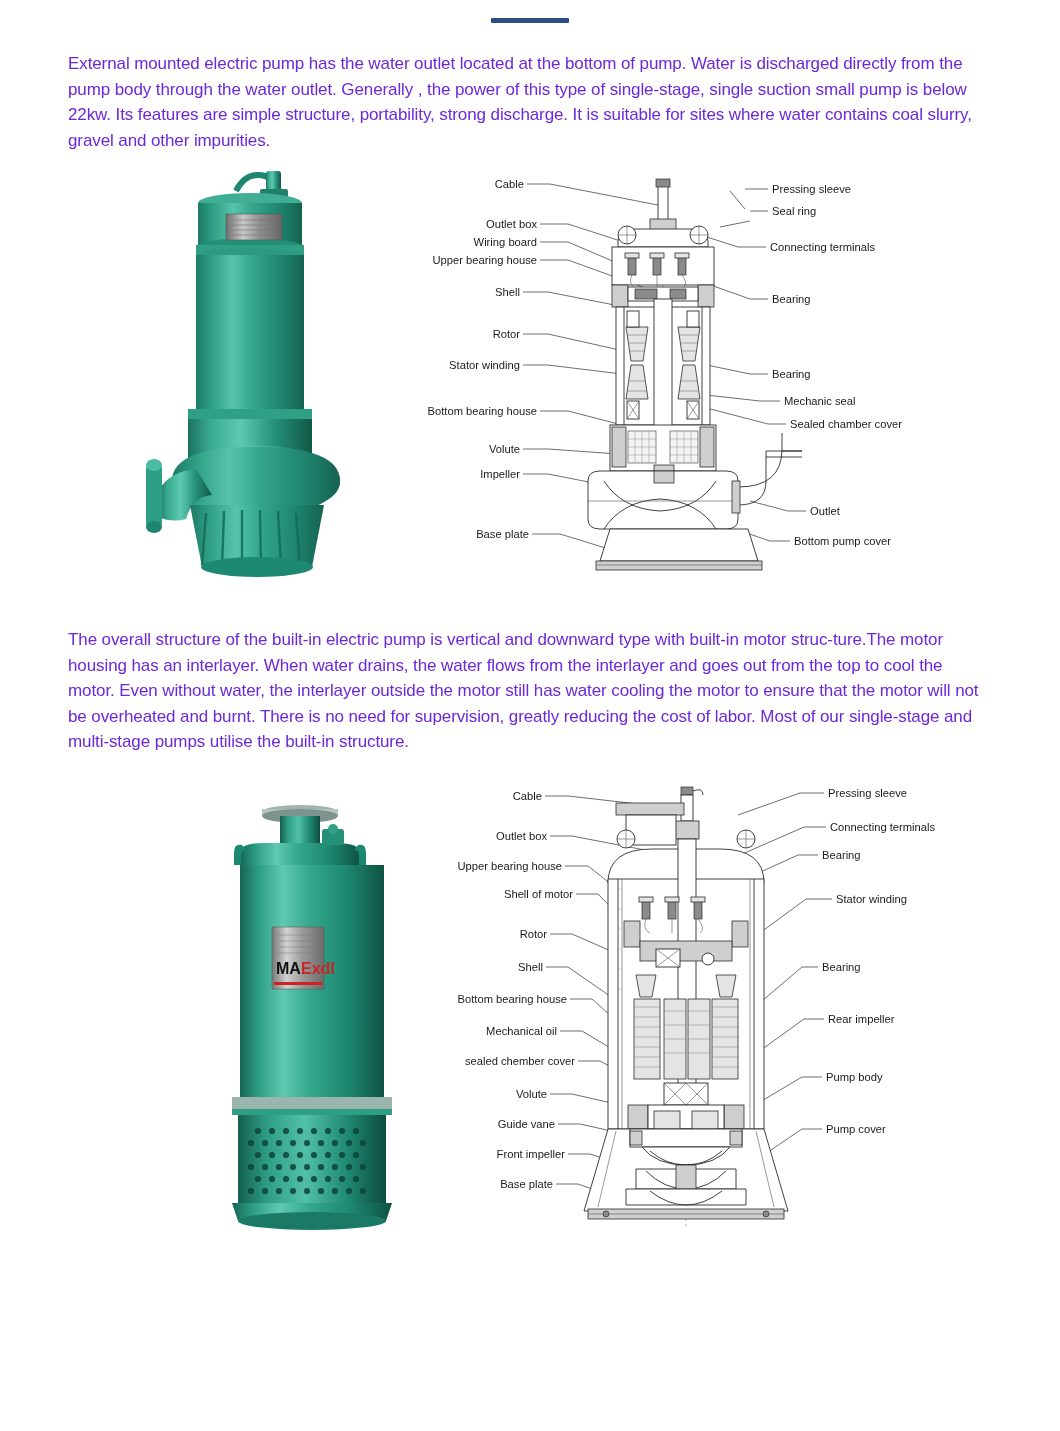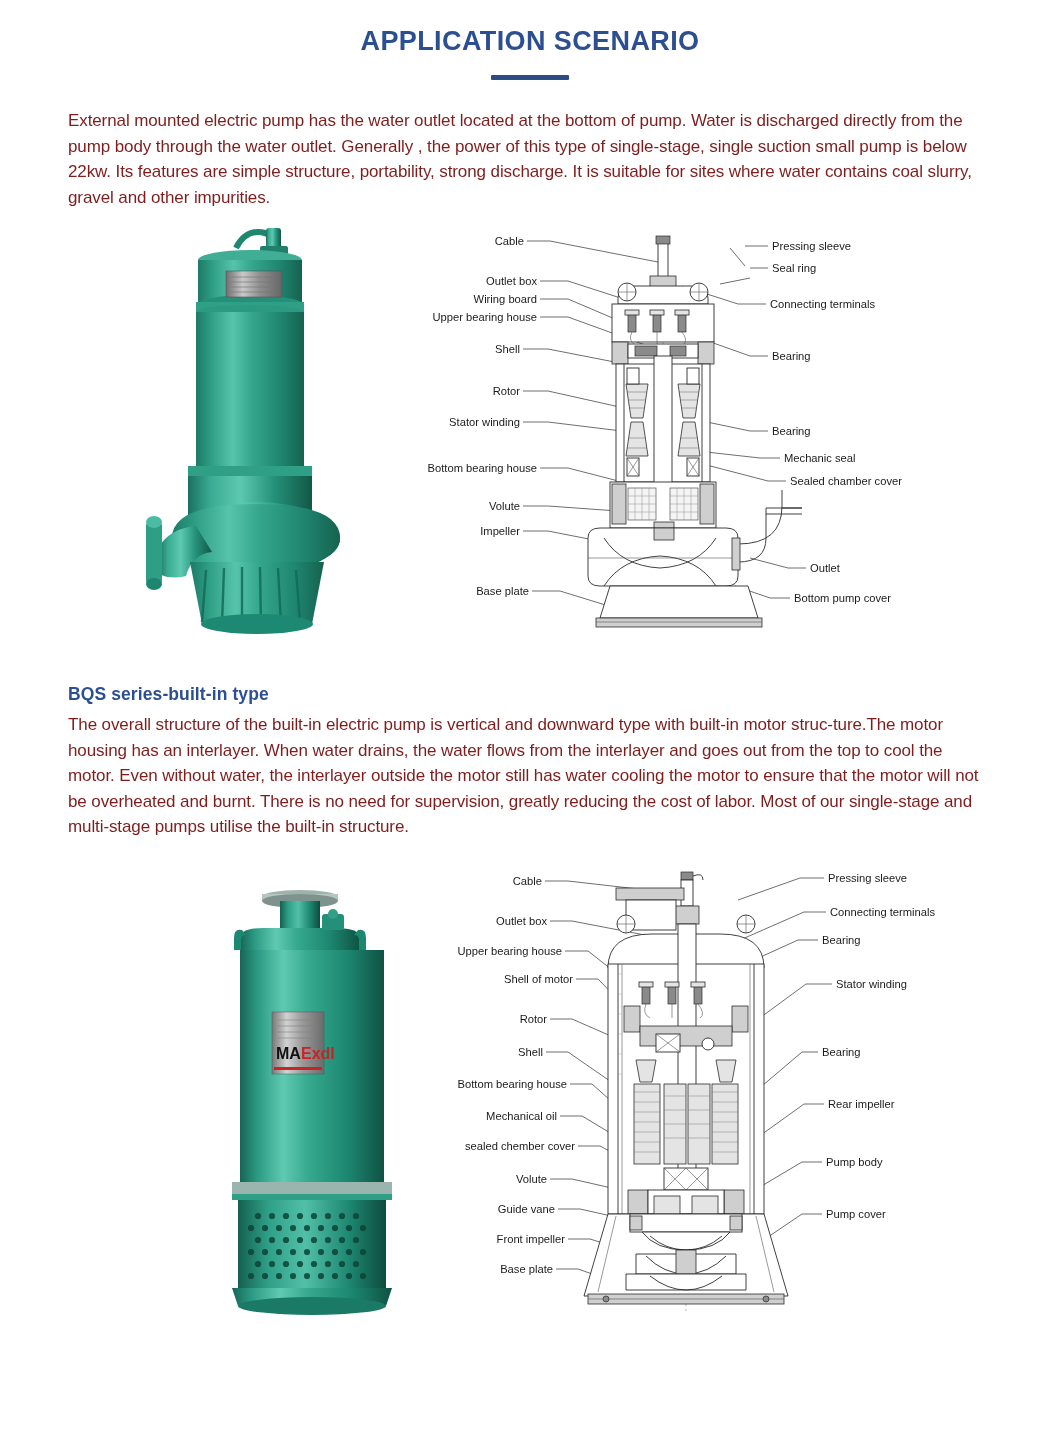--- a/index.html
+++ b/index.html
@@ -39,21 +39,21 @@
   .section-heading {
     font-size: 17.5px;
     font-weight: bold;
     color: #2c4f91;
     margin: 0 0 7px 0;
     letter-spacing: 0.1px;
   }
   .section-body {
     font-size: 17px;
     line-height: 1.50;
-    color: #7f1d1d;
+    color: #6d28d9;
     margin: 0;
     letter-spacing: -0.1px;
   }
   .sec1 { margin-top: 28px; }
   .sec2 { margin-top: 0px; }
 
   
   .figure-row {
     position: relative;
     width: 1060px;
@@ -79,21 +79,20 @@
   .greyfill { fill: #e4e4e4; stroke: #2b2b2b; stroke-width: 0.8; }
   .darkfill { fill: #8a8a8a; stroke: #2b2b2b; stroke-width: 0.7; }
   .whitefill { fill: #ffffff; stroke: #2b2b2b; stroke-width: 0.9; }
   .cl { stroke: #777; stroke-width: 0.55; fill: none; stroke-dasharray: 9 3 2 3; }
 </style>
 </head>
 <body>
 
 <div class="page">
 
-  <h1 class="page-title">APPLICATION SCENARIO</h1>
   <div class="title-rule"></div>
 
   <div class="section sec1">
     <p class="section-body">External mounted electric pump has the water outlet located at the bottom of pump. Water is discharged directly from the pump body through the water outlet. Generally , the power of this type of single-stage, single suction small pump is below 22kw. Its features are simple structure, portability, strong discharge. It is suitable for sites where water contains coal slurry, gravel and other impurities.</p>
   </div>
 
   <div class="figure-row" style="height:430px; margin-top:16px;">
 
     <div class="photo-cell" style="left:140px; top:0px; width:270px; height:420px;">
       <svg width="270" height="420" viewBox="0 0 270 420">
@@ -352,21 +351,20 @@
         <text class="lbl r" x="352" y="209">Bearing</text>
         <text class="lbl r" x="364" y="236">Mechanic seal</text>
         <text class="lbl r" x="370" y="259">Sealed chamber cover</text>
         <text class="lbl r" x="390" y="346">Outlet</text>
         <text class="lbl r" x="374" y="376">Bottom pump cover</text>
       </svg>
     </div>
   </div>
 
   <div class="section sec2" style="margin-top:28px;">
-    <div class="section-heading">BQS series-built-in type</div>
     <p class="section-body">The overall structure of the built-in electric pump is vertical and downward type with built-in motor struc-ture.The motor housing has an interlayer. When water drains, the water flows from the interlayer and goes out from the top to cool the motor. Even without water, the interlayer outside the motor still has water cooling the motor to ensure that the motor will not be overheated and burnt. There is no need for supervision, greatly reducing the cost of labor. Most of our single-stage and multi-stage pumps utilise the built-in structure.</p>
   </div>
 
   <div class="figure-row" style="height:470px; margin-top:24px;">
 
     <div class="photo-cell" style="left:202px; top:0px; width:220px; height:460px;">
       <svg width="220" height="460" viewBox="0 0 220 460">
         <defs>
           <linearGradient id="h1" x1="0" y1="0" x2="1" y2="0">
             <stop offset="0%" stop-color="#176555"></stop>

